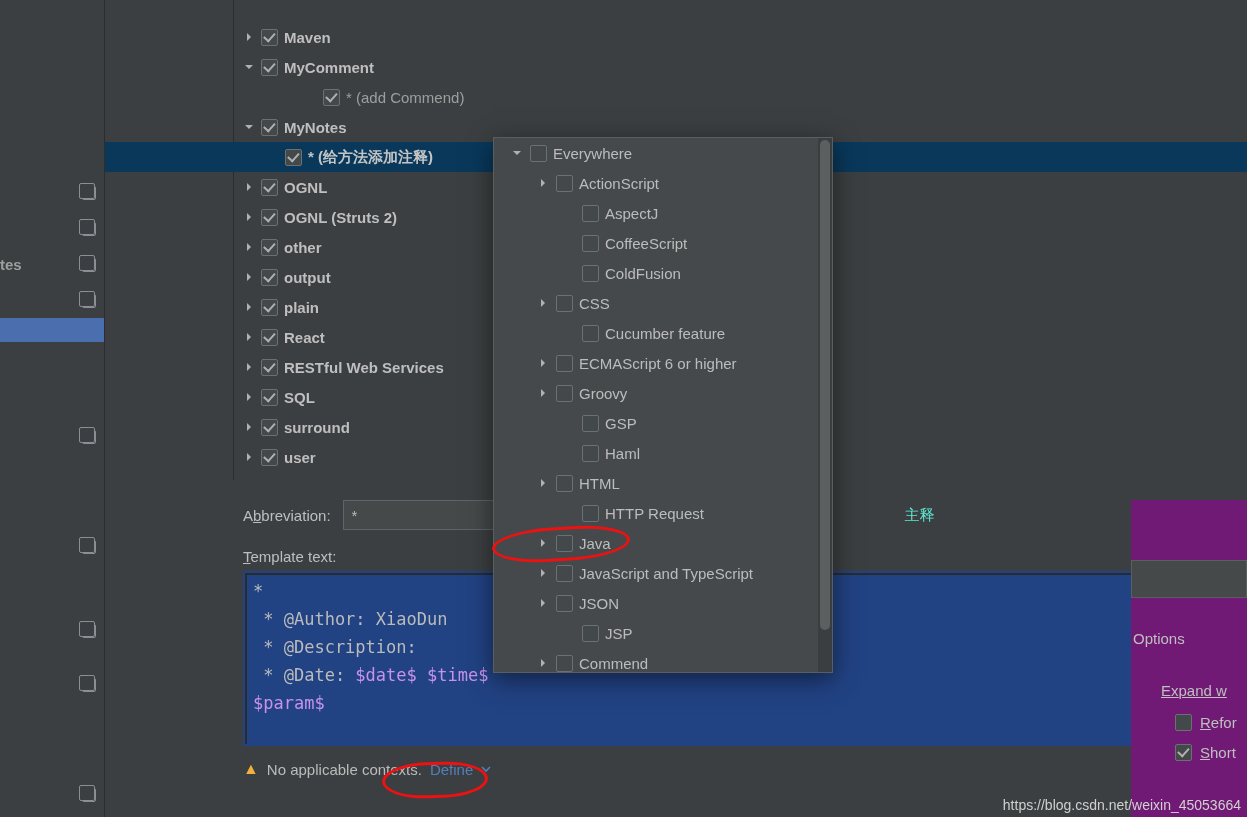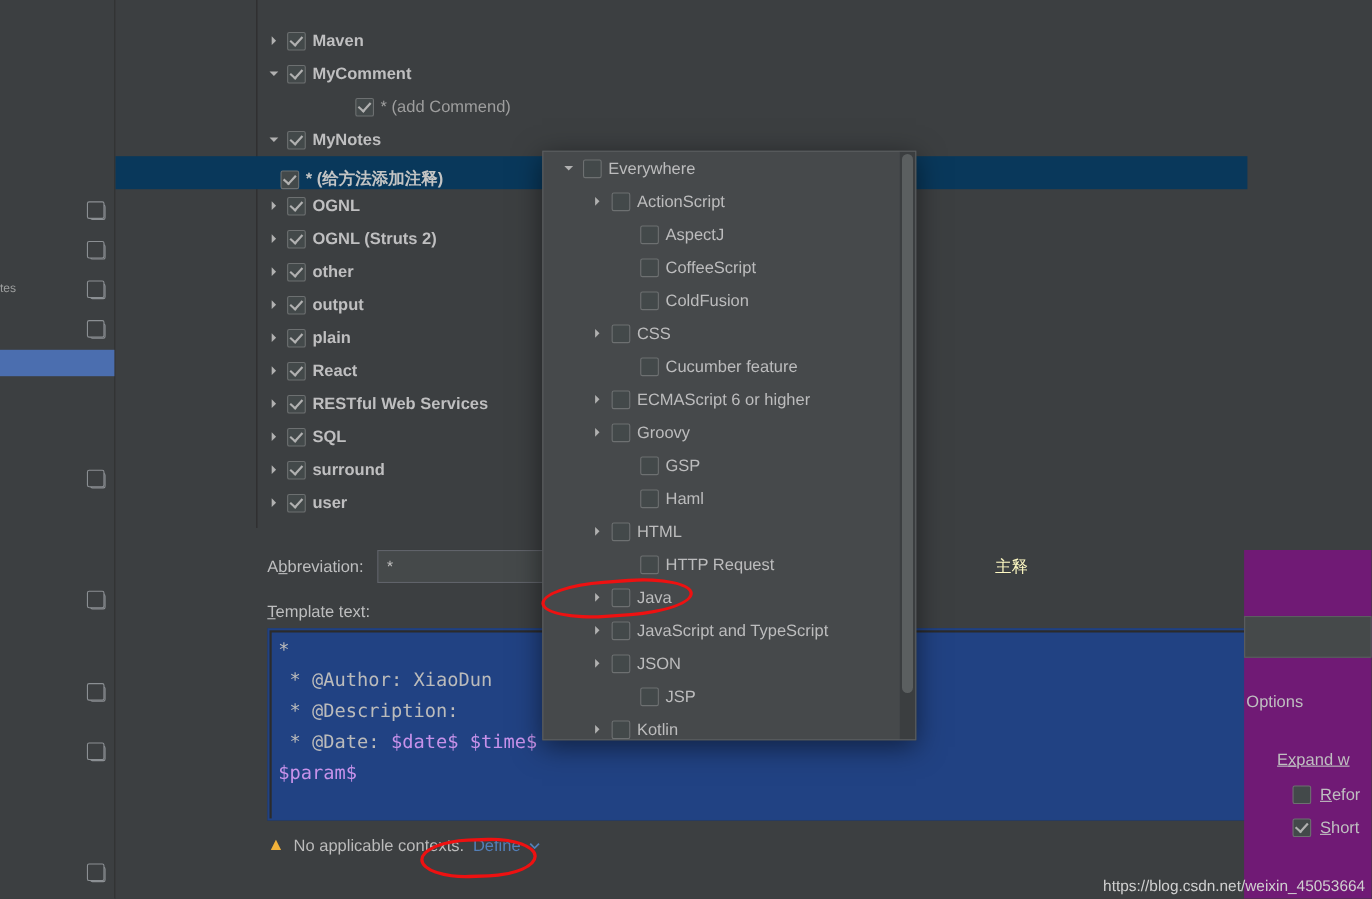--- a/index.html
+++ b/index.html
@@ -43,21 +43,22 @@
     border:1.5px solid #8b8f93;
     border-radius:2px;
     background:#3c3f41;
     left:-4px;top:-4px;
   }
   .left-sidebar .tes {
     position: absolute;
     top: 256px;
     left: 0;
     color: #9d9f9f;
-    font-size: 11px;
+    font-size: 15px;
+    font-weight: bold;
   }
 
   
   .main {
     position: absolute;
     left: 105px;
     top: 0;
     width: 1142px;
     height: 100%;
     background: #3c3f41;
@@ -76,23 +77,22 @@
   }
   .tree-row {
     height: 30px;
     display: flex;
     align-items: center;
     gap: 6px;
   }
   .tree-row.selected {
     background: #09385b;
     margin-left: -138px;
-    padding-left: 70px;
-    width: 1029px;
-    align-items: flex-end;
+    padding-left: 100px;
+    width: 1142px;
   }
   .arrow {
     width: 12px;
     display:flex;
     justify-content:center;
     color:#b1b1b1;
   }
   .arrow svg{width:10px;height:10px;}
   .indent2 { width: 56px; }
   .cb {
@@ -387,21 +387,21 @@
         </span>
         <span class="cb checked"></span>
         <span class="tlabel">user</span>
       </div>
     </div>
 
   <div class="form">
     <div class="form-row">
       <span><span>A</span><span class="underline">b</span><span>breviation:</span></span>
       <input class="inp" style="width: 210px;" value="*">
-      <span style="margin-left:340px;color:#fef9c3">主释</span>
+      <span style="margin-left:340px;color:#5eead4">主释</span>
     </div>
     <div class="form-row" style="margin-bottom:6px;">
       <span><span class="underline">T</span><span>emplate text:</span></span>
     </div>
     <div class="template-text">
       <div class="sel-overlay"></div>
       <pre id="tpl">*
  * @Author: XiaoDun
  * @Description:
  * @Date: <span class="tv-purple">$date$ $time$</span>
@@ -576,21 +576,21 @@
         <span>JSP</span>
       </div>
       <div class="ctx-row">
         <span class="indentB"></span>
         <span class="arrow">
           <svg viewBox="0 0 10 10">
             <path d="M3 1 L7 5 L3 9 Z" fill="#b1b1b1"></path>
           </svg>
         </span>
         <span class="ctx-cb"></span>
-        <span>Kotlin</span>
+        <span>Commend</span>
       </div>
       <div class="ctx-row">
         <span class="indentC"></span>
         <span class="arrow"></span>
         <span class="ctx-cb"></span>
         <span>Maven</span>
       </div>
       <div class="ctx-row">
         <span class="indentC"></span>
         <span class="arrow"></span>

